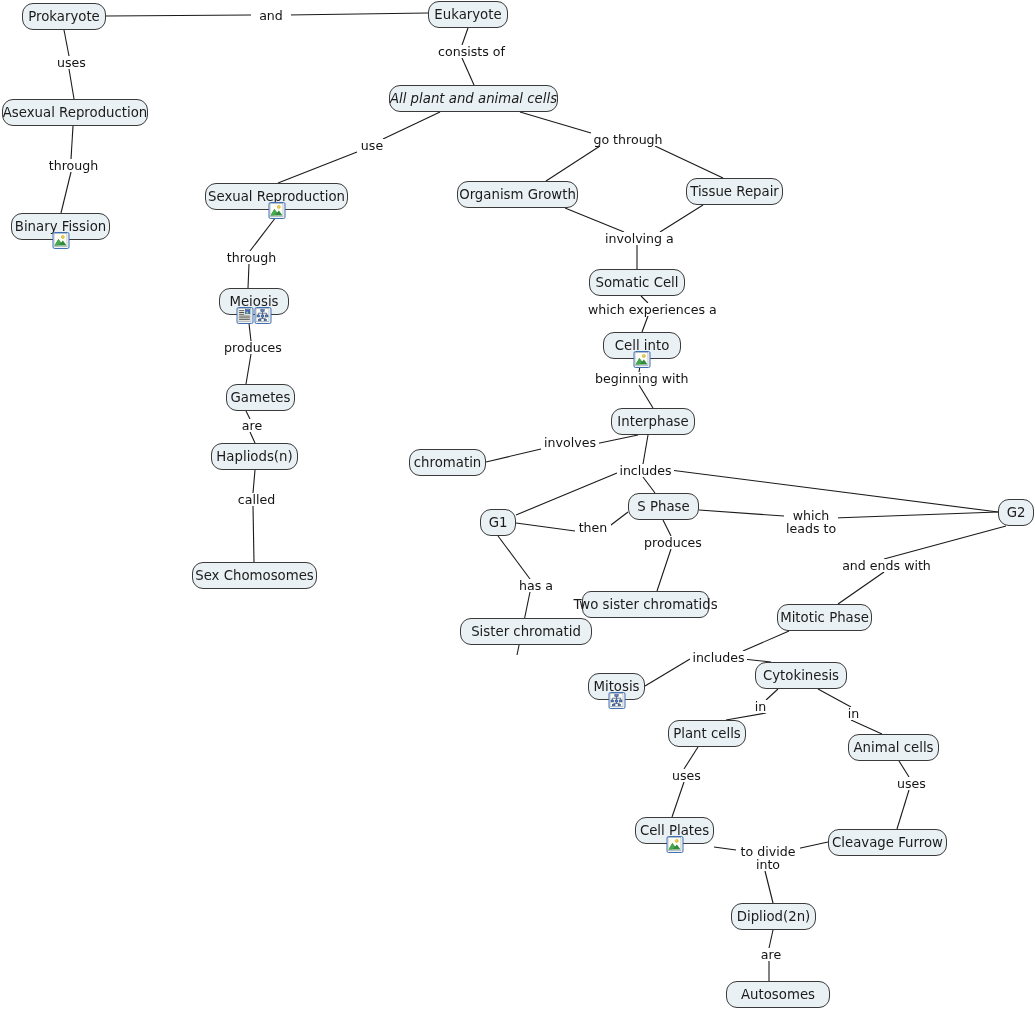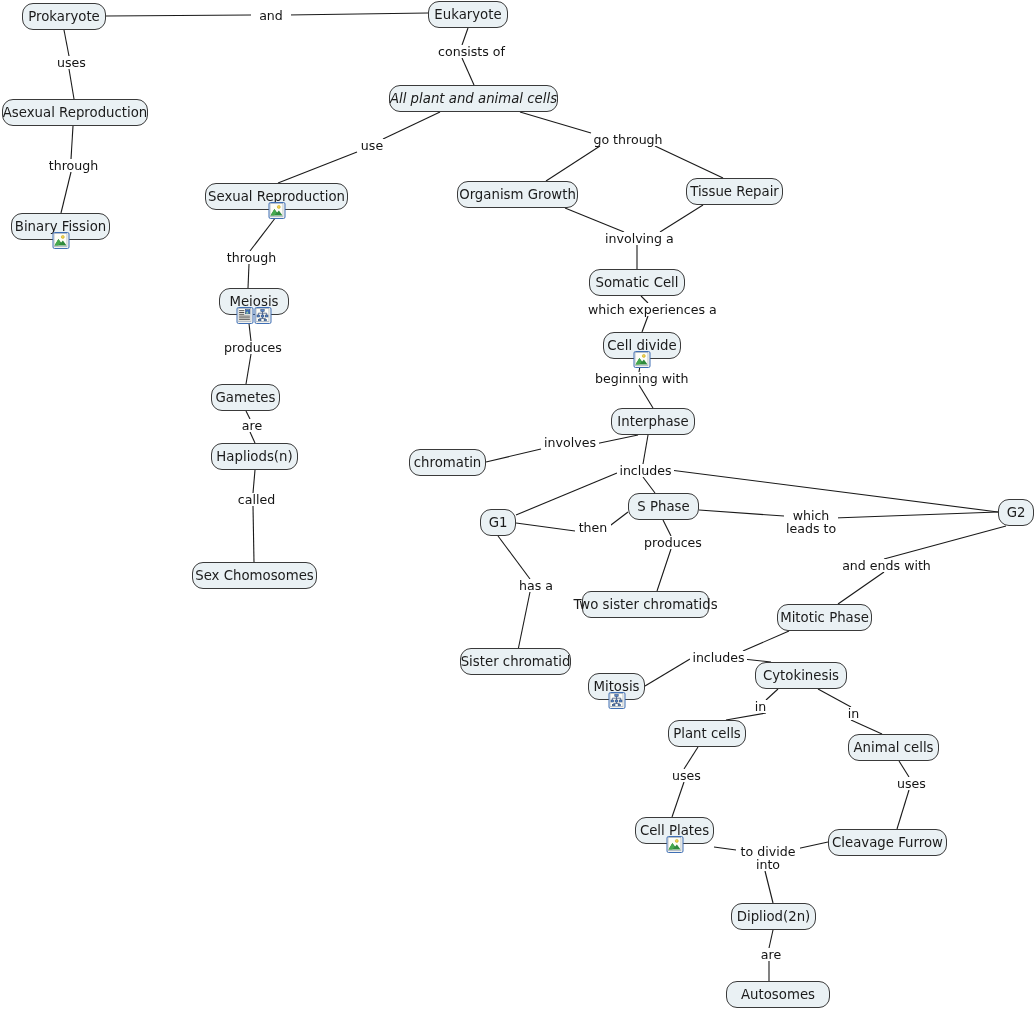--- a/index.html
+++ b/index.html
@@ -222,33 +222,33 @@
               <rect x="1.5" y="7" width="2.7" height="2" fill="#5b86c9" stroke="#22406e" stroke-width="0.5"></rect>
               <rect x="5.6" y="7" width="2.8" height="2" fill="#5b86c9" stroke="#22406e" stroke-width="0.5"></rect>
               <rect x="9.8" y="7" width="2.7" height="2" fill="#5b86c9" stroke="#22406e" stroke-width="0.5"></rect>
               <rect x="3" y="11.3" width="2.5" height="1.5" fill="#5b86c9" stroke="#22406e" stroke-width="0.5"></rect>
               <rect x="8.6" y="11.3" width="2.5" height="1.5" fill="#5b86c9" stroke="#22406e" stroke-width="0.5"></rect>
             </svg>
           </span>
         </div>
       </div>
       <div class="node" style="left: 603px; top: 332px; width: 78px;">
-        <span class="node-label">Cell divide</span>
+        <span class="node-label">Cell into</span>
         <div class="icon-tray">
           <span class="ic">
             <svg viewBox="0 0 14 14" width="14" height="14" style="display: block;">
               <rect x="0.5" y="0.5" width="13" height="13" fill="#fdfdf6" stroke="#9aa7b8" stroke-width="0.7"></rect>
               <circle cx="9.3" cy="3.9" r="1.5" fill="#f3d24a" stroke="#b59a15" stroke-width="0.5"></circle>
               <polygon points="1,12.6 4.9,6.1 7.6,9.6 9.4,7.5 13,12.6" fill="#2f8a3d"></polygon>
               <polygon points="1,12.6 4.9,6.1 7.2,10.1 4.6,12.6" fill="#46a84f"></polygon>
             </svg>
           </span>
         </div>
       </div>
-      <div class="node" style="left: 211px; top: 384px; width: 69px;">
+      <div class="node" style="left: 226px; top: 384px; width: 69px;">
         <span class="node-label">Gametes</span>
       </div>
       <div class="node" style="left: 611px; top: 408px; width: 84px;">
         <span class="node-label">Interphase</span>
       </div>
       <div class="node" style="left: 211px; top: 443px; width: 87px;">
         <span class="node-label">Hapliods(n)</span>
       </div>
       <div class="node" style="left: 409px; top: 449px; width: 77px;">
         <span class="node-label">chromatin</span>
@@ -264,21 +264,21 @@
       </div>
       <div class="node" style="left: 192px; top: 562px; width: 125px;">
         <span class="node-label">Sex Chomosomes</span>
       </div>
       <div class="node" style="left: 582px; top: 591px; width: 127px; border-radius: 9px;">
         <span class="node-label">Two sister chromatids</span>
       </div>
       <div class="node" style="left: 777px; top: 604px; width: 95px;">
         <span class="node-label">Mitotic Phase</span>
       </div>
-      <div class="node" style="left: 460px; top: 648px; width: 111px;">
+      <div class="node" style="left: 460px; top: 618px; width: 132px;">
         <span class="node-label">Sister chromatid</span>
       </div>
       <div class="node" style="left: 755px; top: 662px; width: 92px;">
         <span class="node-label">Cytokinesis</span>
       </div>
       <div class="node" style="left: 588px; top: 673px; width: 57px;">
         <span class="node-label">Mitosis</span>
         <div class="icon-tray">
           <span class="ic">
             <svg viewBox="0 0 14 14" width="14" height="14" style="display: block;">

